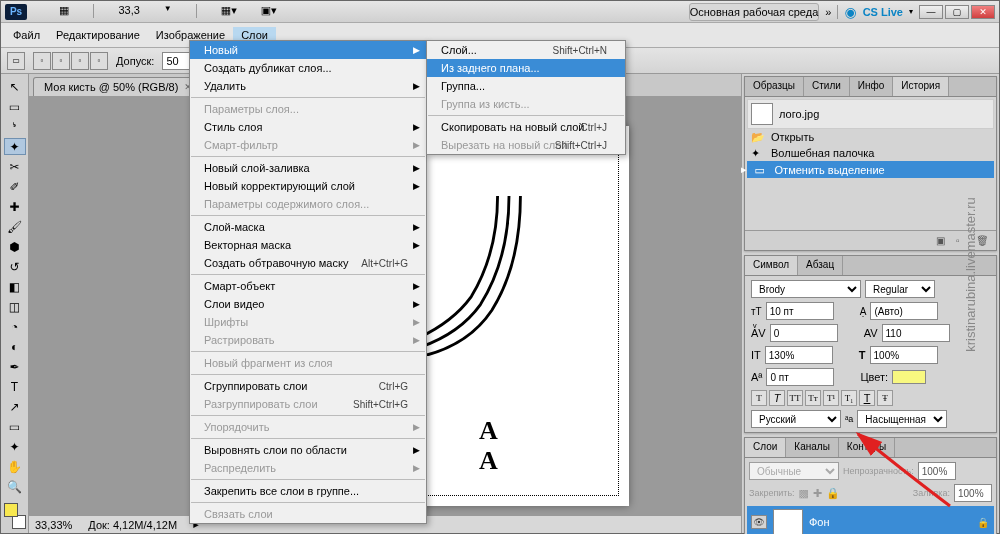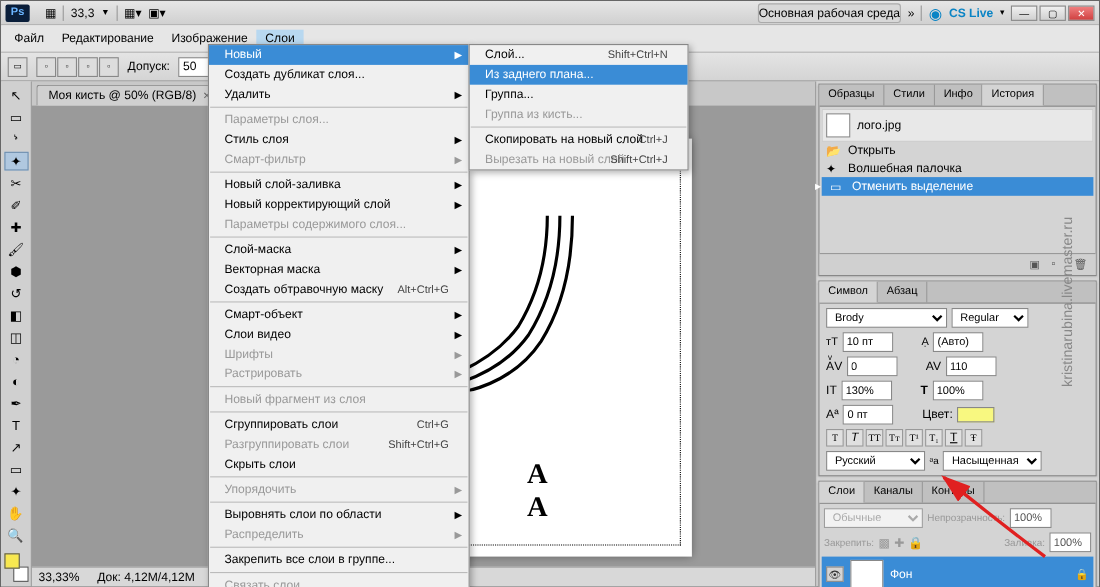--- a/index.html
+++ b/index.html
@@ -1,20 +1,20 @@
 <!DOCTYPE html>
 <html><head>
 <meta charset="utf-8">
 <style>
 *{margin:0;padding:0;box-sizing:border-box;font-family:Tahoma,Arial,sans-serif;font-size:11px;user-select:none}
 body{width:1000px;height:534px;background:#e8e8e8;overflow:hidden;position:relative}
 .app{display:flex;flex-direction:column;height:100%;border:1px solid #666}
 .titlebar{height:22px;background:linear-gradient(#e6e6e6,#d0d0d0);display:flex;align-items:center;padding:0 4px;border-bottom:1px solid #aaa}
 .ps-logo{width:22px;height:16px;background:#0a1e3a;color:#6bb5ff;font-weight:bold;font-size:10px;display:flex;align-items:center;justify-content:center;border-radius:2px;margin-right:8px}
-.tb-left{display:flex;align-items:center;gap:6px}
+.tb-left{display:flex;gap:24px}
 .tb-sep{width:1px;height:14px;background:#999}
 .tb-zoom{font-size:11px}
 .tb-right{margin-left:auto;display:flex;align-items:center;gap:6px}
 .workspace-btn{background:#d8d8d8;border:1px solid #aaa;padding:2px 0;border-radius:3px}
 .cslive{color:#0a84c5;font-weight:bold}
 .winbtns{display:flex;gap:2px}
 .winbtn{width:24px;height:14px;border:1px solid #888;background:linear-gradient(#f0f0f0,#d0d0d0);display:flex;align-items:center;justify-content:center;font-size:9px}
 .winbtn.close{background:linear-gradient(#f08080,#d04040);color:#fff}
 .menubar{height:18px;background:#e6e6e6;display:flex;align-items:center;padding:12px 4px;border-bottom:1px solid #aaa}
 .menuitem{padding:2px 8px;cursor:pointer}
@@ -52,21 +52,21 @@
 .ptab{padding:3px 8px;font-size:10px;border-right:1px solid #999;cursor:pointer}
 .ptab.active{background:#d4d4d4}
 .panel-body{padding:2px}
 .hist-thumb{display:flex;align-items:center;gap:6px;padding:3px;border:1px solid #ccc;background:#e8e8e8}
 .hist-thumb .thmb{width:22px;height:22px;border:1px solid #888;background:#fff}
 .hist-row{display:flex;align-items:center;gap:6px;padding:2px 4px;font-size:10px}
 .hist-row.sel{background:#3a8cd6;color:#fff}
 .hist-icon{width:14px;height:12px;display:inline-block}
 .char-row{display:flex;align-items:center;gap:4px;padding:2px 4px}
 .char-sel{height:18px;border:1px solid #888;background:#fff;font-size:10px;padding:0 3px}
-.char-inp{width:46px;height:18px;border:1px solid #888;background:#fff;padding:0 3px;font-size:10px}
+.char-inp{width:68px;height:18px;border:1px solid #888;background:#fff;padding:0 3px;font-size:10px}
 .char-color{width:34px;height:14px;background:#f8f880;border:1px solid #888;display:inline-block}
 .tt-row{display:flex;gap:2px;padding:2px 4px}
 .tt-btn{width:16px;height:16px;border:1px solid #999;background:#e0e0e0;font-size:9px;display:flex;align-items:center;justify-content:center;font-family:serif}
 .layer-body{padding:2px}
 .layer-top{display:flex;align-items:center;gap:4px;padding:2px}
 .layer-row{display:flex;align-items:center;gap:6px;background:#3a8cd6;color:#fff;padding:3px 4px;margin:2px 0}
 .layer-eye{width:16px;height:14px;background:#d4d4d4;border:1px solid #888;display:flex;align-items:center;justify-content:center;font-size:9px;color:#333}
 .layer-thumb{width:30px;height:26px;border:1px solid #888;background:#fff}
 .layer-lock{margin-left:auto;font-size:10px}
 .panel-foot{height:20px;background:#d0d0d0;border-top:1px solid #999;display:flex;align-items:center;justify-content:flex-end;gap:6px;padding:0 6px}
@@ -345,21 +345,20 @@
     <div class="dd-sep"></div>
     <div class="dd-item">Смарт-объект<span class="dd-arrow">▶</span></div>
     <div class="dd-item">Слои видео<span class="dd-arrow">▶</span></div>
     <div class="dd-item dis">Шрифты<span class="dd-arrow">▶</span></div>
     <div class="dd-item dis">Растрировать<span class="dd-arrow">▶</span></div>
     <div class="dd-sep"></div>
     <div class="dd-item dis">Новый фрагмент из слоя</div>
     <div class="dd-sep"></div>
     <div class="dd-item">Сгруппировать слои<span class="dd-short">Ctrl+G</span></div>
     <div class="dd-item dis">Разгруппировать слои<span class="dd-short">Shift+Ctrl+G</span></div>
-    <div class="dd-item">Скрыть слои</div>
     <div class="dd-sep"></div>
     <div class="dd-item dis">Упорядочить<span class="dd-arrow">▶</span></div>
     <div class="dd-sep"></div>
     <div class="dd-item">Выровнять слои по области<span class="dd-arrow">▶</span></div>
     <div class="dd-item dis">Распределить<span class="dd-arrow">▶</span></div>
     <div class="dd-sep"></div>
     <div class="dd-item">Закрепить все слои в группе...</div>
     <div class="dd-sep"></div>
     <div class="dd-item dis">Связать слои</div>
   </div>

